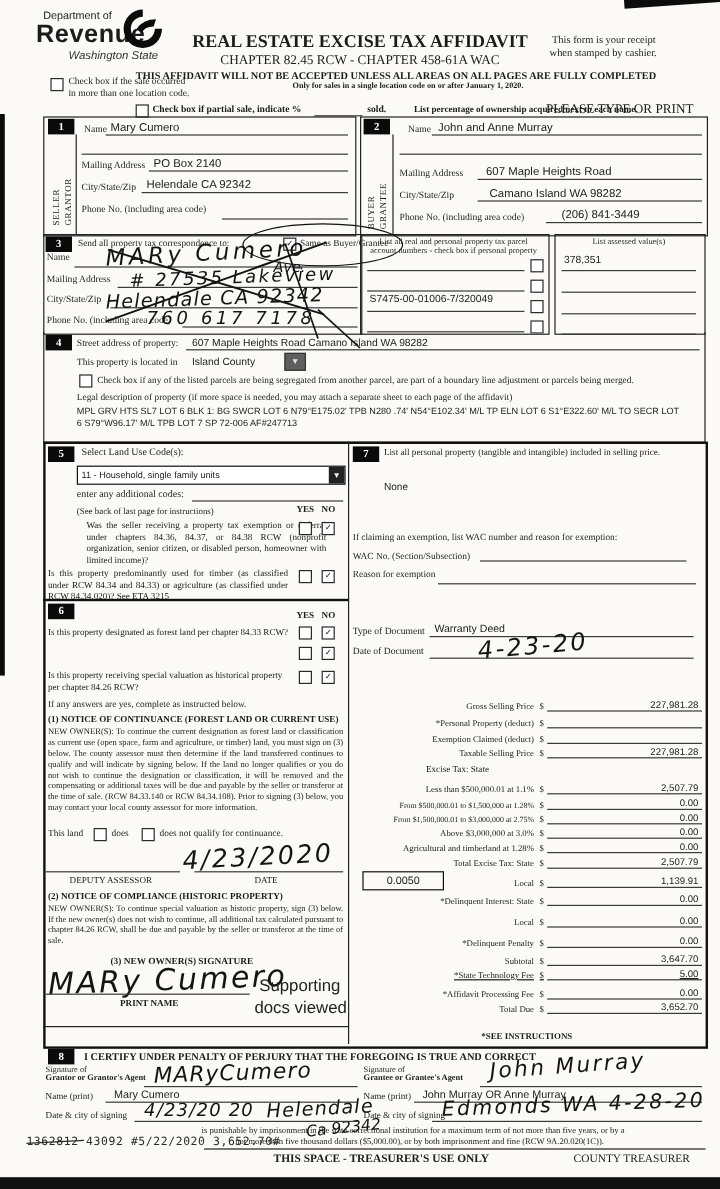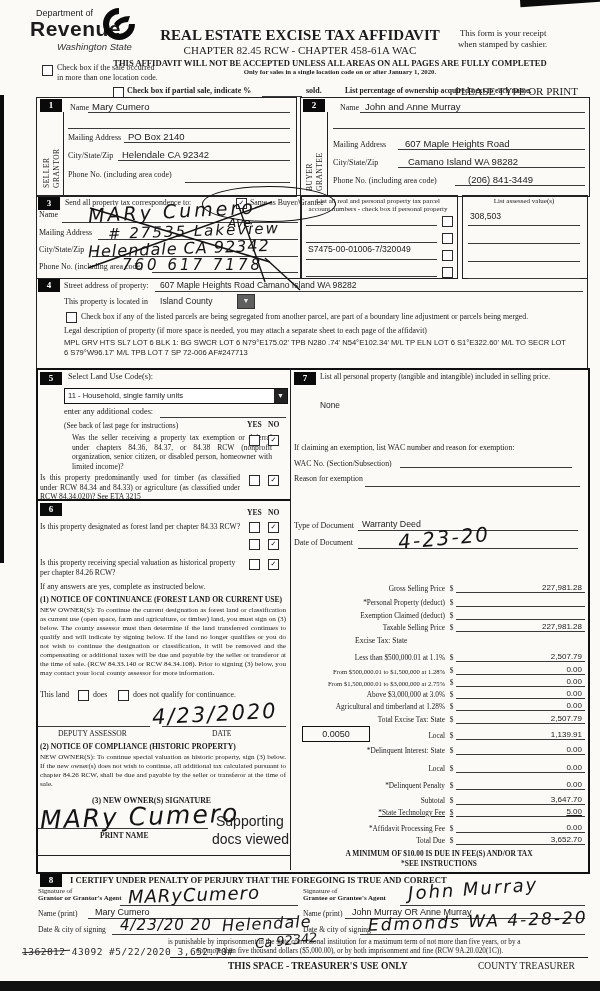--- a/index.html
+++ b/index.html
@@ -145,21 +145,21 @@
   <div class="ul" style="left:306px;top:215px;width:131px;"></div>
   <div class="cb" style="left:442px;top:216px;"></div>
   <div class="ul" style="left:306px;top:232px;width:131px;"></div>
   <div class="cb" style="left:442px;top:233px;"></div>
   <div class="ul" style="left:306px;top:249px;width:131px;"></div>
   <div class="cb" style="left:442px;top:250px;"></div>
   <div class="ul" style="left:306px;top:266px;width:131px;"></div>
   <div class="cb" style="left:442px;top:267px;"></div>
 
   <div class="abs ser ctr" style="left:464px;top:197px;width:120px;font-size:7px;">List assessed value(s)</div>
-  <div class="abs san" style="left:470px;top:211px;font-size:8.6px;">308,503</div>
+  <div class="abs san" style="left:470px;top:211px;font-size:8.6px;">378,351</div>
   <div class="ul" style="left:468px;top:215px;width:112px;"></div>
   <div class="ul" style="left:468px;top:233px;width:112px;"></div>
   <div class="ul" style="left:468px;top:251px;width:112px;"></div>
   <div class="ul" style="left:468px;top:268px;width:112px;"></div>
 
   <div class="abs" style="left:36px;top:277px;width:550px;height:91px;border:1px solid #222;border-top:none;"></div>
   <div class="numbox" style="left:38px;top:279px;">4</div>
   <div class="abs ser" style="left:64px;top:281px;font-size:8px;">Street address of property:</div>
   <div class="abs san" style="left:160px;top:280px;font-size:8.6px;">607 Maple Heights Road Camano Island WA 98282</div>
   <div class="ul" style="left:155px;top:281px;width:428px;"></div>
@@ -328,21 +328,20 @@
   <div class="trow" style="top:821px;">
       <span class="tl ser">*Affidavit Processing Fee</span>
       <span class="td ser">$</span>
       <span class="tv">0.00</span>
     </div>
   <div class="trow" style="top:833px;">
       <span class="tl ser">Total Due</span>
       <span class="td ser">$</span>
       <span class="tv">3,652.70</span>
     </div>
-  <div class="abs ser b ctr" style="left:293px;top:849px;width:292px;font-size:7.4px;">A MINIMUM OF $10.00 IS DUE IN FEE(S) AND/OR TAX</div>
   <div class="abs ser b ctr" style="left:293px;top:859px;width:292px;font-size:7.4px;">*SEE INSTRUCTIONS</div>
 
   <div class="numbox" style="left:40px;top:874px;">8</div>
   <div class="abs ser b" style="left:70px;top:875px;font-size:8.6px;">I CERTIFY UNDER PENALTY OF PERJURY THAT THE FOREGOING IS TRUE AND CORRECT</div>
 
   <div class="abs ser" style="left:38px;top:887px;font-size:7px;">Signature of</div>
   <div class="abs ser b" style="left:38px;top:894px;font-size:7px;">Grantor or Grantor's Agent</div>
   <div class="abs hw" style="left:128px;top:884px;font-size:18px;transform:rotate(-2deg);letter-spacing:1px;">MARyCumero</div>
   <div class="ul" style="left:120px;top:895px;width:178px;"></div>
   <div class="abs ser" style="left:303px;top:887px;font-size:7px;">Signature of</div>

